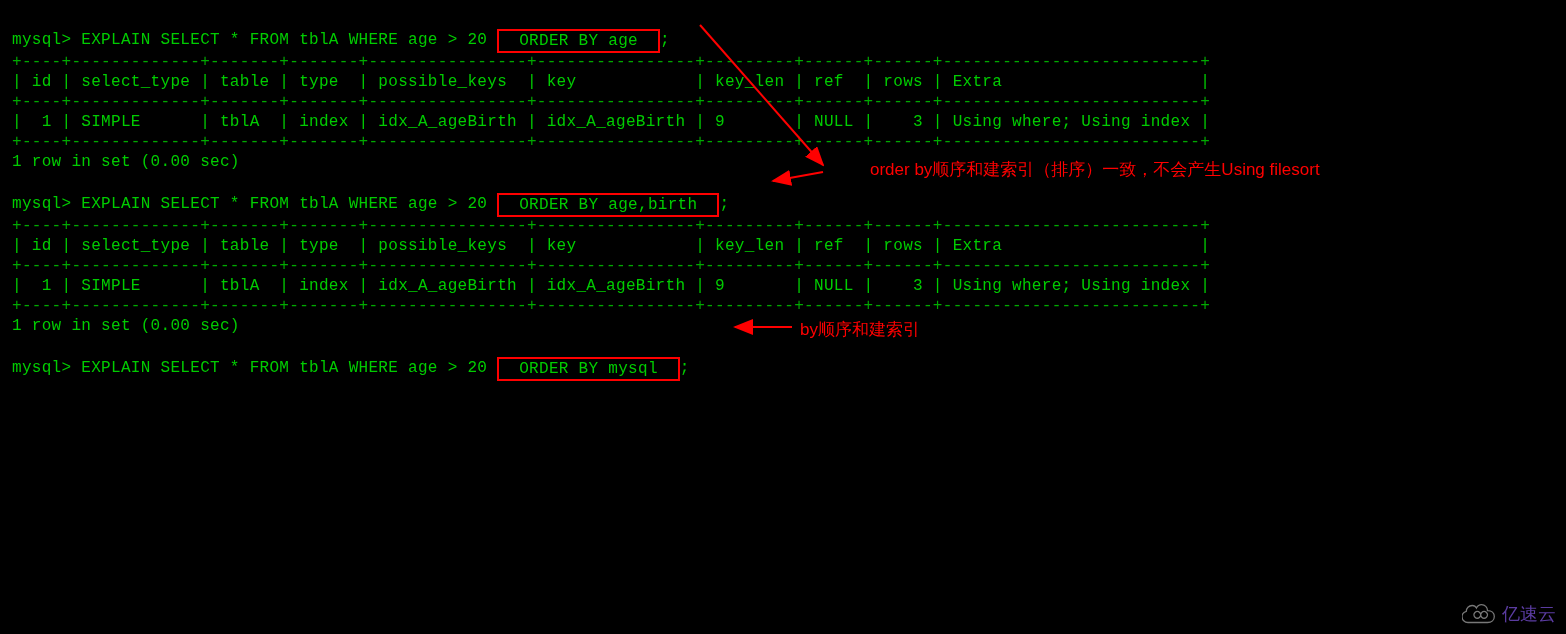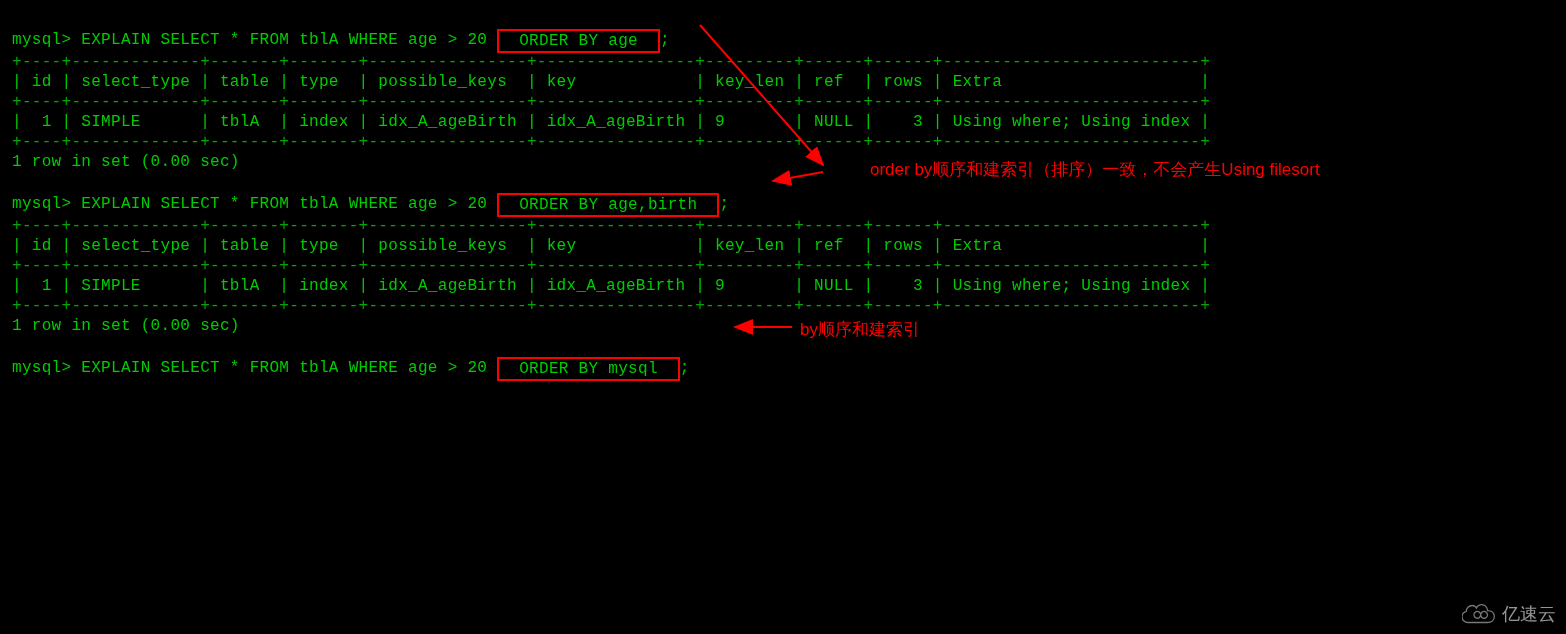--- a/index.html
+++ b/index.html
@@ -44,21 +44,21 @@
       position: absolute;
       pointer-events: none;
     }
     .watermark {
       position: absolute;
       bottom: 8px;
       right: 10px;
       display: flex;
       align-items: center;
       gap: 6px;
-      color: #e5e5e5;
+      color: #8b5cf6;
       font-family: Liberation Mono, monospace;
       font-size: 18px;
       opacity: 0.65;
     }
     .watermark-icon {
       width: 34px;
       height: 24px;
     }
   </style>
 </head>

